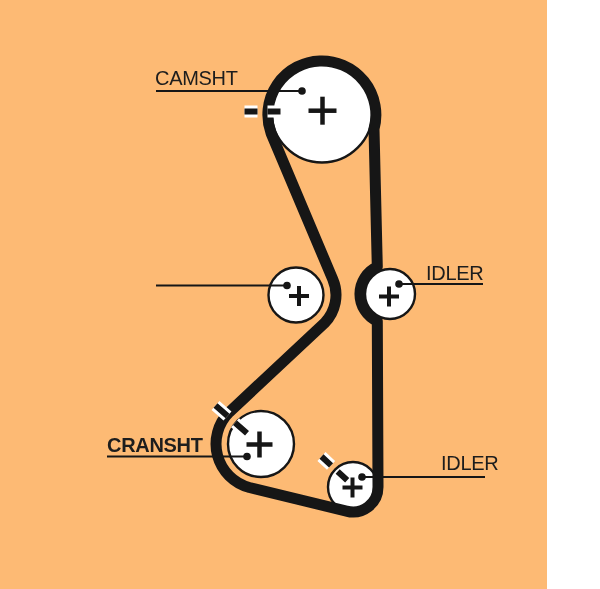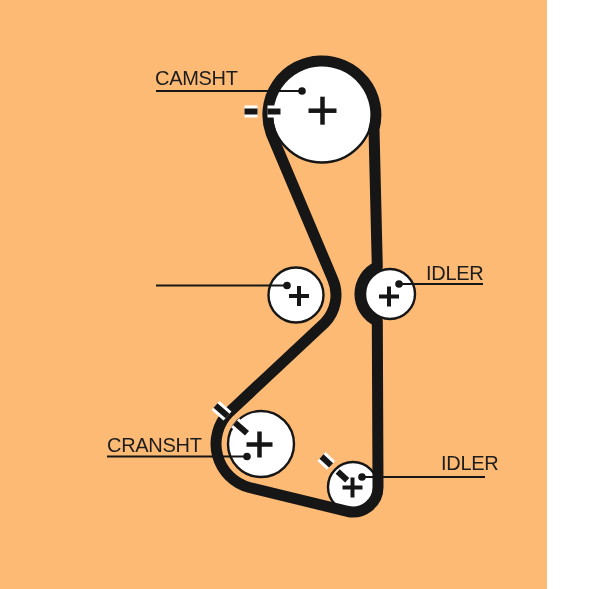--- a/index.html
+++ b/index.html
@@ -25,21 +25,21 @@
     font-size: 20px;
     line-height: 20px;
     letter-spacing: -0.3px;
     color: #1d1d1d;
     white-space: nowrap;
     user-select: none;
   }
   .lbl-camshaft   { left: 155px; top: 68px;  }
   .lbl-man-tens   { left: 155px; top: 264px; }
   .lbl-idler      { left: 426px; top: 263px; }
-  .lbl-crankshaft { left: 107px; top: 435px; }
+  .lbl-crankshaft { left: 107px; top: 435px; font-weight: bold; }
   .lbl-oil-pump   { left: 441px; top: 453px; }
 </style>
 </head>
 <body>
 
 <div class="stage">
 
   <svg width="600" height="589" viewBox="0 0 600 589">
 
     <g fill="#ffffff" stroke="#161616" stroke-width="2.4">

